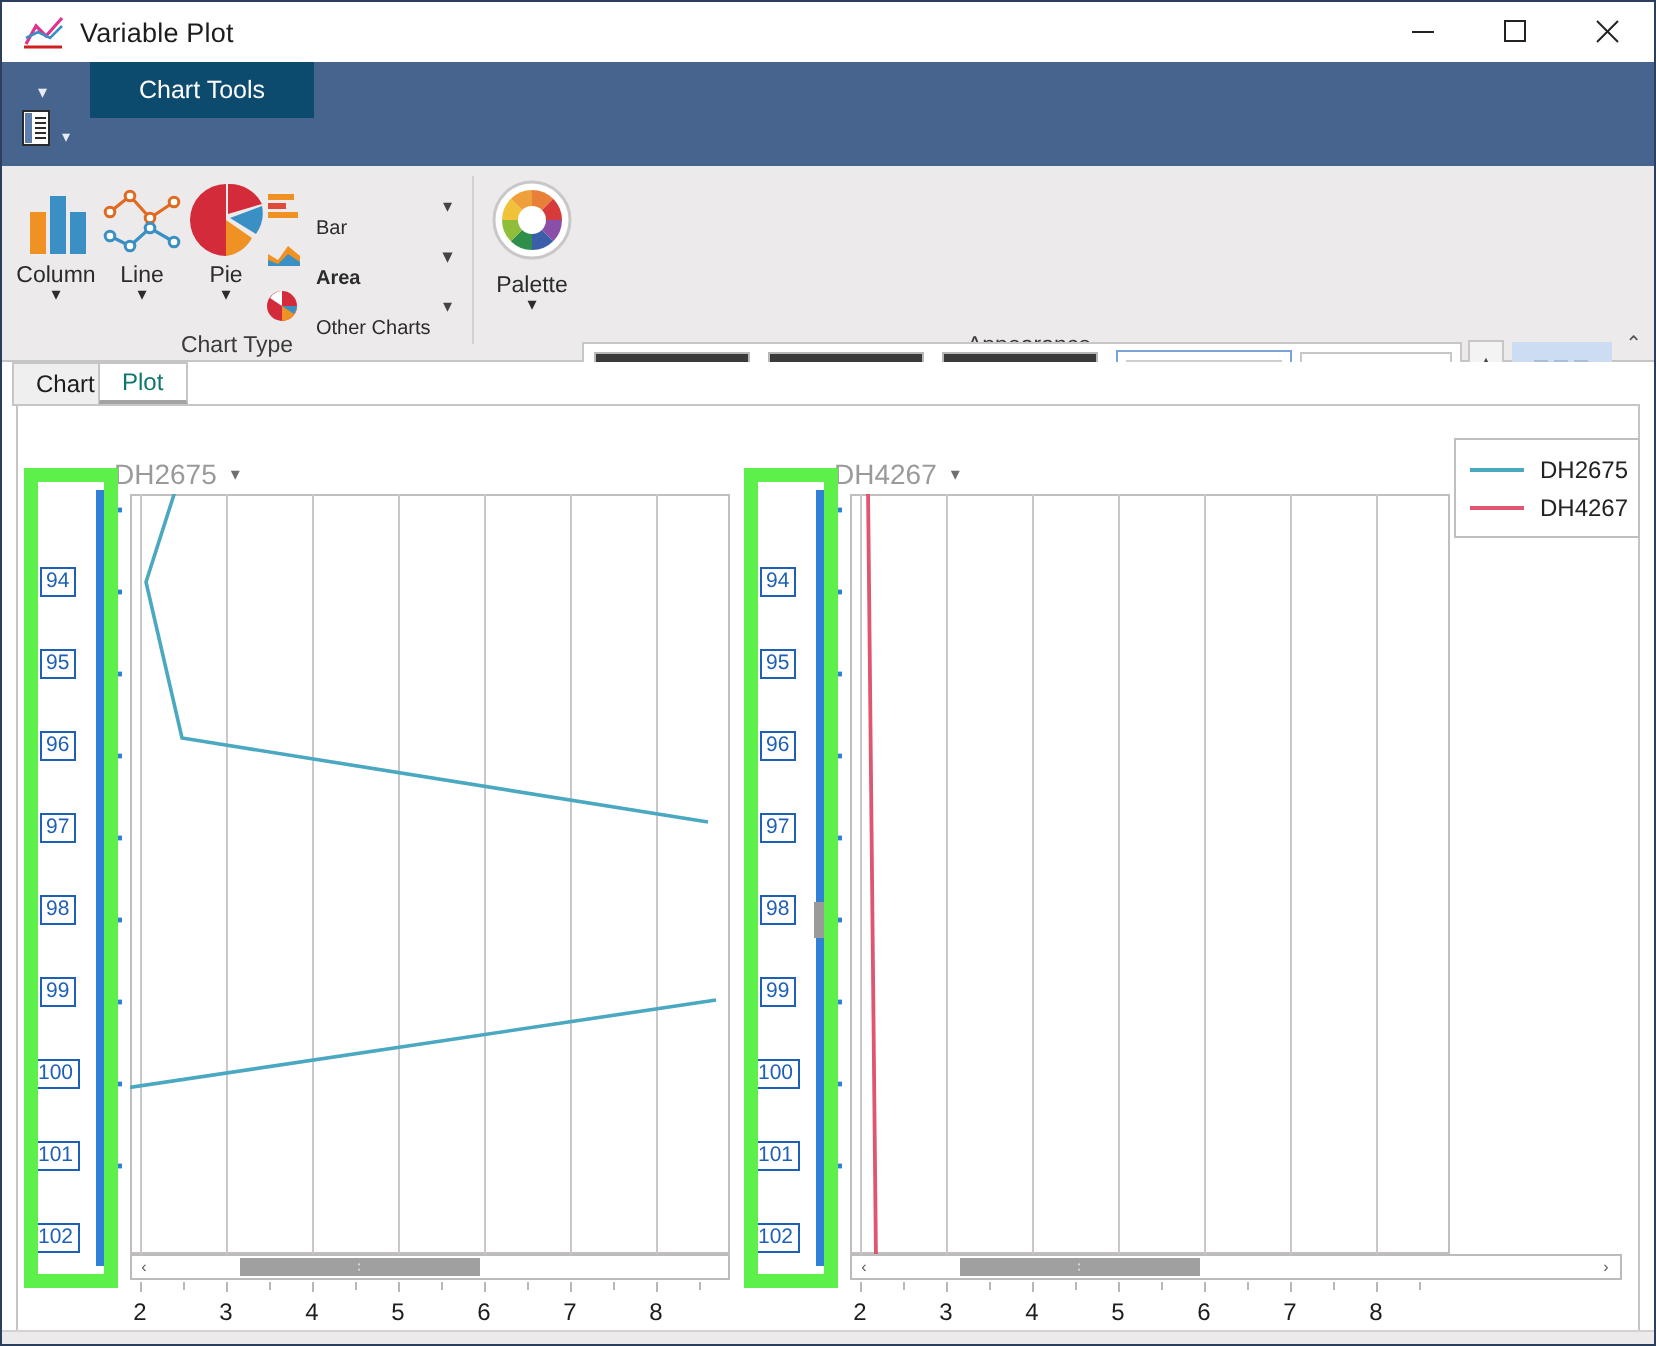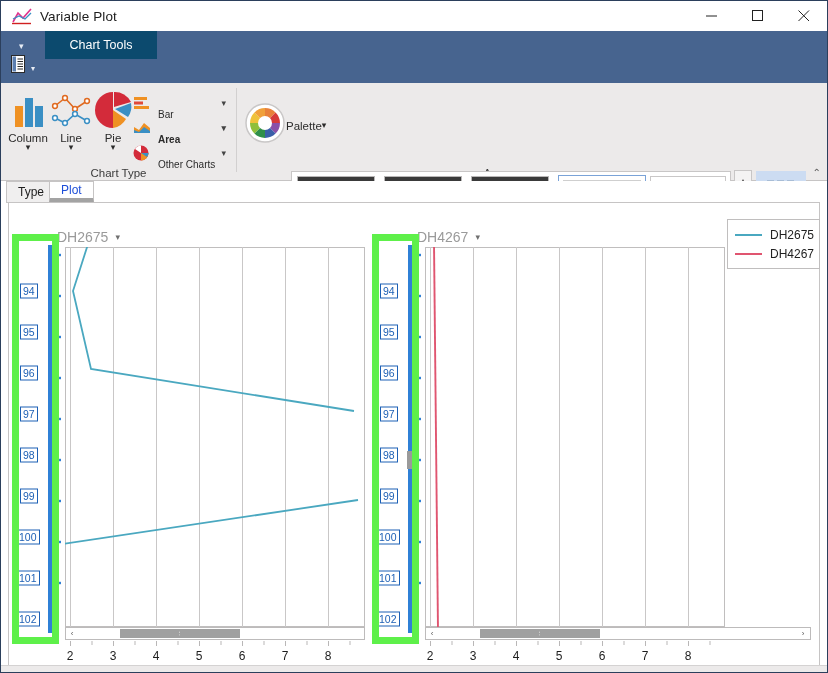--- a/index.html
+++ b/index.html
@@ -70,21 +70,21 @@
   .smallbtn {
     position:absolute; height:24px; width:94px; display:flex; align-items:center; cursor:default;
   }
   .smallbtn .sglyph { width:20px; height:18px; margin-right:6px; position:relative;}
   .smallbtn .slbl { font-size:10px; color:#2b2b2b; white-space:nowrap;margin-top:22px;}
   .smallbtn .sdd { margin-left:auto; font-size:9px; color:#444; }
 
   
   .palette-btn {
     position:absolute; left:243px; top:6px; width:44px; height:72px;
-    display:flex; flex-direction:row; align-items:center;
+    display:flex; flex-direction:column; align-items:center;
   }
   .gallery {
     position:absolute; left:290px; top:88px;
     width:440px; height:62px; background:#fff; border:1px solid #c8c6c6;
   }
   .gal-item {
     position:absolute; top:4px; width:78px; height:52px;
     border:1px solid #b9b7b7; background:#3a3a3a;
   }
   .gal-item.sel { background:#fff; border:1px solid #7aa3d8; }
@@ -108,21 +108,21 @@
 
   
   .inner-tabs {
     position:absolute; left:0; top:180px; width:826px; height:22px; background:#ffffff;
   }
   .itab {
     position:absolute; top:0; height:22px; padding:0 11px;
     display:flex; align-items:center; font-size:12px; color:#1d1d1d;
     border:1px solid #c6c4c4; background:#f0efef; border-bottom:1px solid #c6c4c4;
   }
-  .itab.active { background:#ffffff; border-bottom:5px solid #a3a3a3; color:#1d4ed8; }
+  .itab.active { background:#ffffff; border-bottom:3px solid #a3a3a3; color:#0f766e; }
 
   
   .plot-panel {
     position:absolute; left:7px; top:201px; width:812px; height:464px;
     border:1px solid #c6c4c4; background:#ffffff;
   }
 
   .chart-title {
     position:absolute; font-size:14px; color:#9a9a9a; display:flex; align-items:center;
   }
@@ -435,21 +435,21 @@
           <path d="M15.5 6 L15.5 17 M12 15 L15.5 20 L19 15 Z" fill="#1f7ad6" stroke="#1f7ad6" stroke-width="2.6"></path>
         </svg>
       </div>
       <div class="vlbl">Vertical</div>
     </div>
 
     <div class="collapse-ribbon">⌃</div>
   </div>
 
   <div class="inner-tabs">
-    <div class="itab" style="left:5px;">Type</div>
+    <div class="itab" style="left:5px;">Chart</div>
     <div class="itab active" style="left:48px;">Plot</div>
   </div>
 
   <div class="plot-panel">
 
     <div class="legend">
       <div class="legend-row">
         <span class="legend-swatch" style="background:#4aa8c0;"></span>
         <span class="legend-label">DH2675</span>
       </div>

